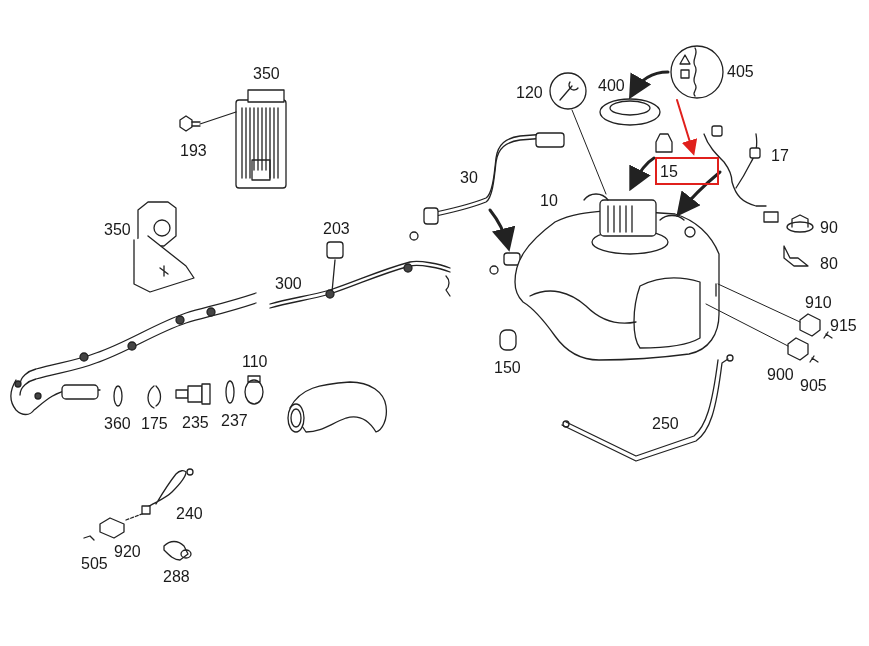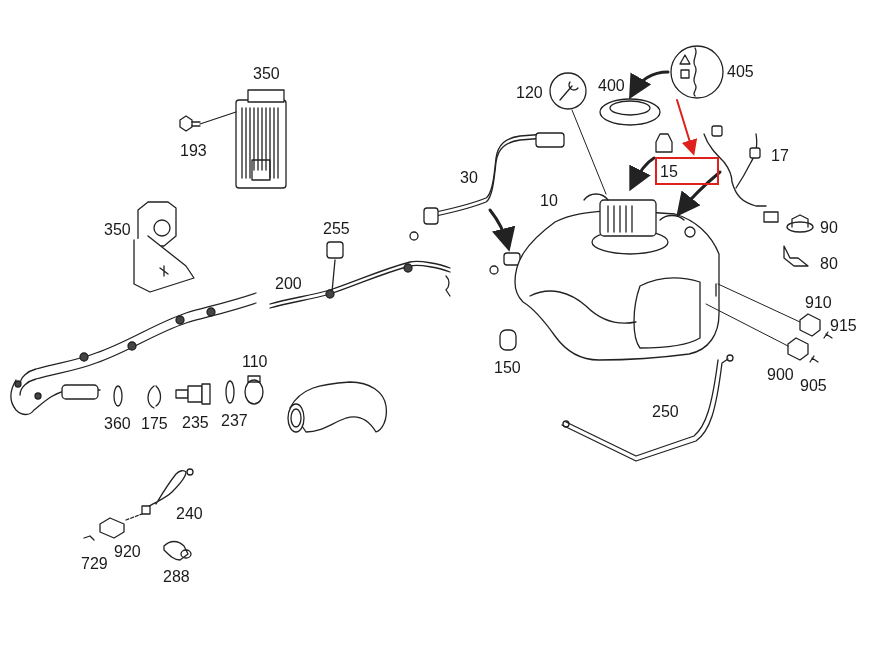--- a/index.html
+++ b/index.html
@@ -199,40 +199,40 @@
     <g>
       <path d="M164,546 c6,-6 14,-6 20,0 l4,8 l-8,6 c-6,0 -10,-4 -16,-10 z" fill="#fff"></path>
       <ellipse cx="186" cy="554" rx="5" ry="4"></ellipse>
     </g>
   </g>
 </svg>
 
 <span class="lbl" style="left:253px;top:66px">350</span>
 <span class="lbl" style="left:180px;top:143px">193</span>
 <span class="lbl" style="left:104px;top:222px">350</span>
-<span class="lbl" style="left:323px;top:221px">255</span>
-<span class="lbl" style="left:275px;top:276px">200</span>
+<span class="lbl" style="left:323px;top:221px">203</span>
+<span class="lbl" style="left:275px;top:276px">300</span>
 <span class="lbl" style="left:460px;top:170px">30</span>
 <span class="lbl" style="left:516px;top:85px">120</span>
 <span class="lbl" style="left:598px;top:78px">400</span>
 <span class="lbl" style="left:727px;top:64px">405</span>
 <div class="hl-box">
   <span class="lbl">15</span>
 </div>
 <span class="lbl" style="left:771px;top:148px">17</span>
 <span class="lbl" style="left:540px;top:193px">10</span>
 <span class="lbl" style="left:820px;top:220px">90</span>
 <span class="lbl" style="left:820px;top:256px">80</span>
 <span class="lbl" style="left:805px;top:295px">910</span>
 <span class="lbl" style="left:830px;top:318px">915</span>
 <span class="lbl" style="left:767px;top:367px">900</span>
 <span class="lbl" style="left:800px;top:378px">905</span>
 <span class="lbl" style="left:494px;top:360px">150</span>
-<span class="lbl" style="left:652px;top:404px">250</span>
+<span class="lbl" style="left:652px;top:416px">250</span>
 <span class="lbl" style="left:242px;top:354px">110</span>
 <span class="lbl" style="left:104px;top:416px">360</span>
 <span class="lbl" style="left:141px;top:416px">175</span>
 <span class="lbl" style="left:182px;top:415px">235</span>
 <span class="lbl" style="left:221px;top:413px">237</span>
 <span class="lbl" style="left:176px;top:506px">240</span>
 <span class="lbl" style="left:163px;top:569px">288</span>
 <span class="lbl" style="left:114px;top:544px">920</span>
-<span class="lbl" style="left:81px;top:556px">729</span>
+<span class="lbl" style="left:81px;top:556px">505</span>
 
 </body></html>

